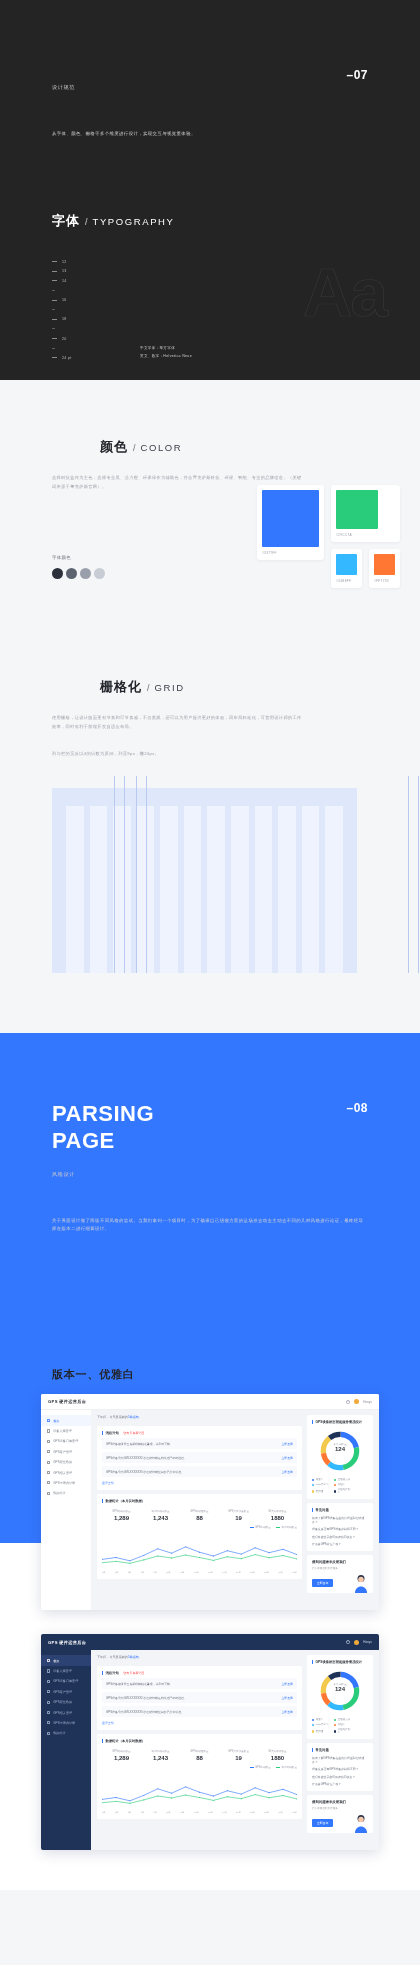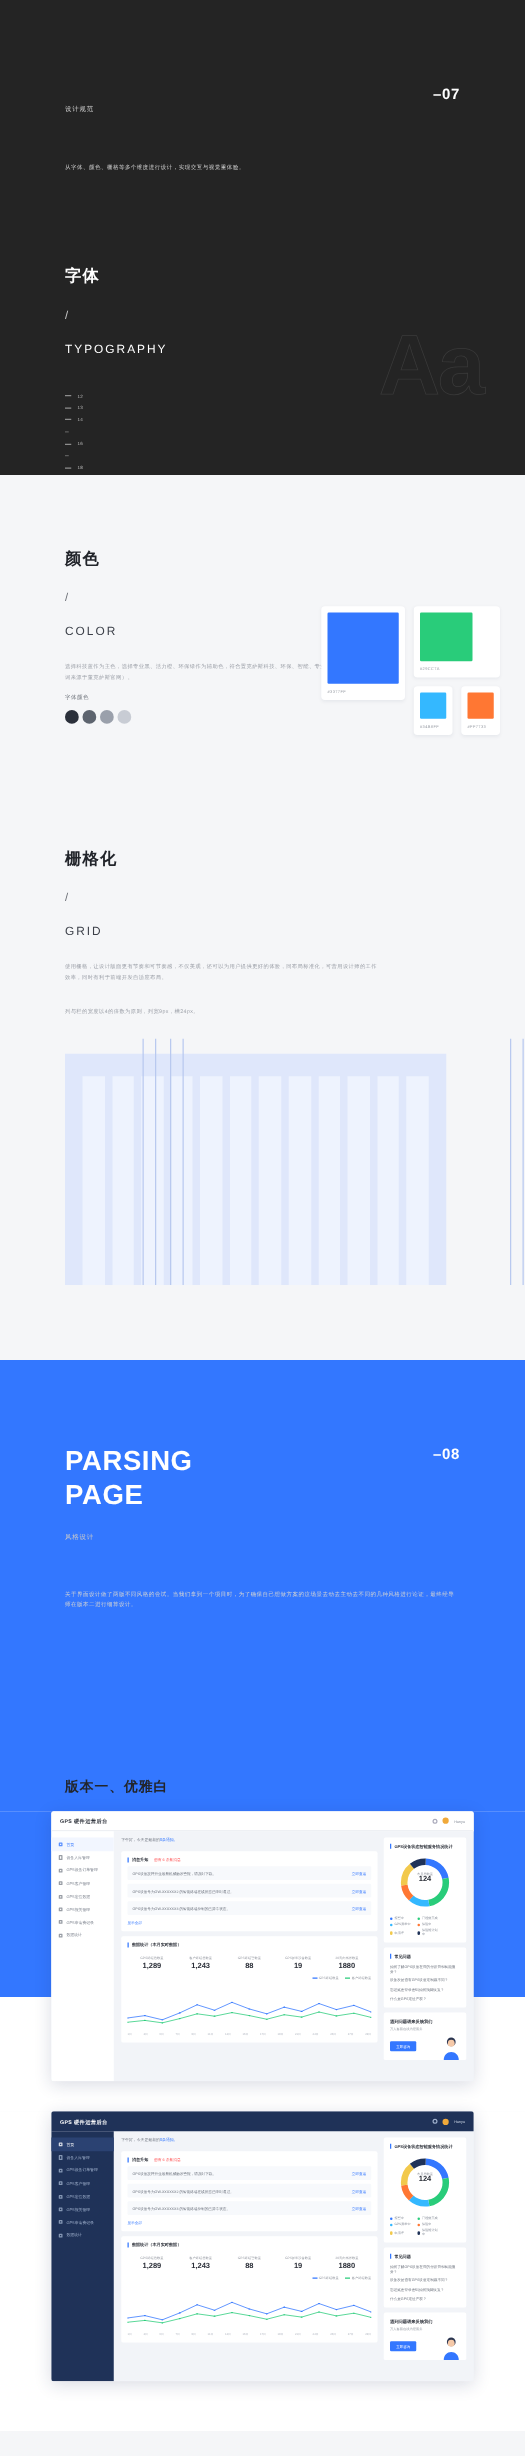--- a/index.html
+++ b/index.html
@@ -18,26 +18,26 @@
     line-height:1.22; text-transform:uppercase;
   }
   .sec-num {
     position:absolute; right:52px; top:68px; color:#fff;
     font-size:12px; font-weight:bold; letter-spacing:.5px;
   }
   .hero-sub { color:#c9c9c9; font-size:5.2px; margin-top:16px; letter-spacing:.6px; }
   .hero-desc { color:#d3d3d3; font-size:4.4px; margin-top:39px; letter-spacing:.4px; line-height:1.7; }
 
   
-  .sec-head { display:flex; align-items:baseline; gap:17px;flex-direction:column; }
+  .sec-head { display:flex; align-items:baseline; gap:5px; }
   .sec-head .cn { font-size:13px; font-weight:bold; letter-spacing:1px; }
   .sec-head .slash { font-size:9px; font-weight:300; opacity:.75; }
   .sec-head .en { font-size:9.5px; font-weight:300; letter-spacing:1.6px; }
   .dark .sec-head .cn, .dark .sec-head .slash, .dark .sec-head .en { color:#fff; }
-  .light .sec-head .cn { color:#22252b; }
+  .light .sec-head .cn { color:#22252b;margin-left:48px; }
   .light .sec-head .slash, .light .sec-head .en { color:#3c4049; }
 
   .typo-block { position:absolute; left:52px; top:212px; right:0; }
   .typo-scale { margin-top:27px; position:relative; }
   .scale-row { display:flex; align-items:center; height:9.6px; }
   .scale-dash { width:5px; height:1px; background:#8d8d8d; margin-right:5px; }
   .scale-dash.sm { width:2.5px; background:#5d5d5d; }
   .scale-val { color:#bdbdbd; font-size:3.6px; letter-spacing:.3px; }
   .typo-notes { position:absolute; left:88px; bottom:2px; }
   .typo-notes div { color:#cfcfcf; font-size:3.6px; line-height:2.2; letter-spacing:.3px; }

